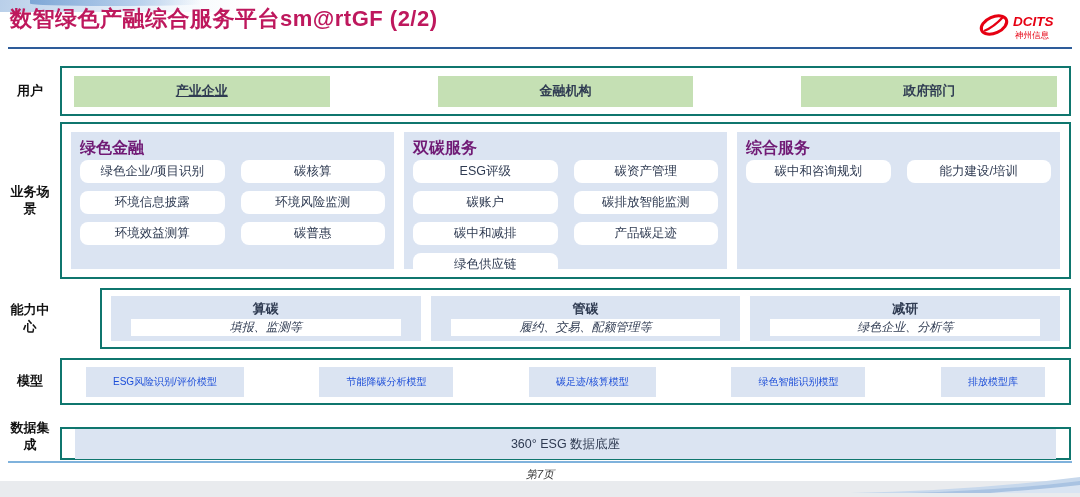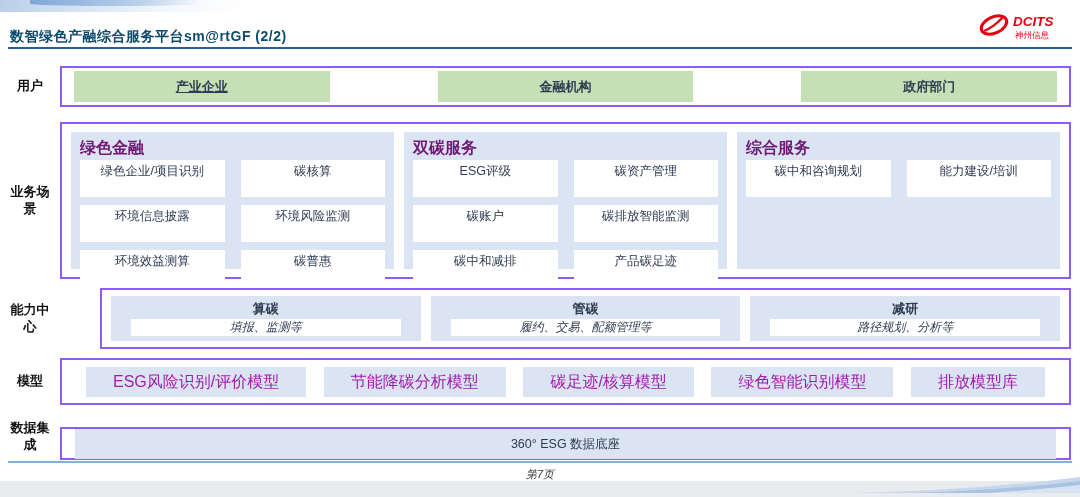--- a/index.html
+++ b/index.html
@@ -9,55 +9,55 @@
 
   
   .top-swoosh { position:absolute; left:0; top:0; width:290px; height:12px;
     background:linear-gradient(100deg,#b9cfe9 0%,#dde9f6 35%,#f4f8fc 60%,rgba(255,255,255,0) 85%); }
   .top-swoosh-dark { position:absolute; left:30px; top:0; width:190px; height:6px; border-radius:0 0 60% 40%;
     background:linear-gradient(95deg,#6d9bd0 0%,#a9c6e8 55%,rgba(255,255,255,0) 90%); opacity:.8; }
   .bottom-bar { position:absolute; left:0; bottom:0; width:1080px; height:16px; background:#e9ebee; }
   .bottom-swoosh { position:absolute; right:0; bottom:0; }
 
   
-  .title { position:absolute; left:10px; top:28px; font-size:14px; font-weight:bold; color:#0c4a6e; letter-spacing:.5px; }
+  .title { position:absolute; left:10px; top:4px; font-size:22px; font-weight:bold; color:#be185d; letter-spacing:.5px; }
   .title-rule { position:absolute; left:8px; top:47px; width:1064px; height:2px; background:#2e5c9a; }
   .logo { position:absolute; right:8px; top:7px; width:95px; height:38px; }
 
   
   .row { position:absolute; left:0; width:1071px; display:flex; align-items:stretch; }
   .row-label { width:60px; flex:none; display:flex; align-items:center; justify-content:center;
     font-weight:bold; font-size:13px; color:#111; text-align:center; line-height:1.3; padding:0 7px; }
-  .row-box { flex:1; border:2px solid #8b5cf6; background:#fff; }
+  .row-box { flex:1; border:2px solid #0f766e; background:#fff; }
 
-  #row-users { top:66px; height:41px; }
+  #row-users { top:66px; height:50px; }
   #row-users .row-box { display:flex; align-items:center; justify-content:space-between; padding:0 12px; }
   .green-btn { width:26%; height:31px; background:#c5e0b4; display:flex; align-items:center; justify-content:center;
     font-size:13px; font-weight:bold; color:#2f3b52; }
   .green-btn .u { text-decoration:underline; }
 
   #row-scenarios { top:122px; height:157px; }
   #row-scenarios .row-box { display:flex; gap:10px; padding:8px 9px; }
   .sec { flex:1; background:#dbe4f2; padding:4px 9px 8px; }
   .sec-title { text-align:left; font-weight:bold; font-size:16px; color:#701a75; height:24px; line-height:24px; }
   .sec-grid { display:grid; grid-template-columns:1fr 1fr; gap:8px 16px; align-content:start; }
-  .item { background:#fff; height:37px; line-height:23px; text-align:center; font-size:12.5px; color:#2f3b52;
-    white-space:nowrap; overflow:hidden; }
+  .item { background:#fff; height:23px; line-height:23px; text-align:center; font-size:12.5px; color:#2f3b52;
+    white-space:nowrap; overflow:hidden;border-radius:8px; }
 
   #row-capabilities { top:288px; height:61px;gap:40px; }
   #row-capabilities .row-box { display:flex; gap:10px; padding:6px 9px; }
   .cap { flex:1; background:#dbe4f2; padding:2px 20px 7px; display:flex; flex-direction:column; }
   .cap-title { text-align:center; font-weight:bold; font-size:13px; color:#2f3b52; height:21px; line-height:21px; }
   .cap-detail { background:#fff; flex:1; display:flex; align-items:center; justify-content:center;
     font-style:italic; font-size:12px; color:#2f3b52; }
 
   #row-models { top:358px; height:47px; }
   #row-models .row-box { display:flex; align-items:center; justify-content:space-between; padding:0 24px; }
-  .model-btn { background:#dbe4f2; height:30px; line-height:30px; padding:0 27px; font-size:16px;
-    color:#a21caf; text-align:center; white-space:nowrap; }
+  .model-btn { background:#dbe4f2; height:30px; line-height:30px; padding:0 27px; font-size:10px;
+    color:#1d4ed8; text-align:center; white-space:nowrap; }
 
   #row-data { top:414px; height:46px; }
   #row-data .row-box { display:flex; align-items:center; padding:0 13px;margin-top:13px; }
   .data-bar { flex:1; background:#dbe4f2; height:30px; line-height:30px; text-align:center;
     font-size:12.5px; color:#2f3b52; }
 
   .divider { position:absolute; left:8px; top:461px; width:1064px; height:2px; background:#7fb2dc; }
   .page-footer { position:absolute; left:0; top:467px; width:1080px; text-align:center;
     font-size:11px; font-style:italic; color:#333; }
 </style>
@@ -144,21 +144,21 @@
       <div class="cap">
         <div class="cap-title">算碳</div>
         <div class="cap-detail">填报、监测等</div>
       </div>
       <div class="cap">
         <div class="cap-title">管碳</div>
         <div class="cap-detail">履约、交易、配额管理等</div>
       </div>
       <div class="cap">
         <div class="cap-title">减研</div>
-        <div class="cap-detail">路径规划、分析等</div>
+        <div class="cap-detail">绿色企业、分析等</div>
       </div>
     </div>
   </div>
 
   <div class="row" id="row-models">
     <div class="row-label">模型</div>
     <div class="row-box">
       <div class="model-btn">ESG风险识别/评价模型</div>
       <div class="model-btn">节能降碳分析模型</div>
       <div class="model-btn">碳足迹/核算模型</div>

